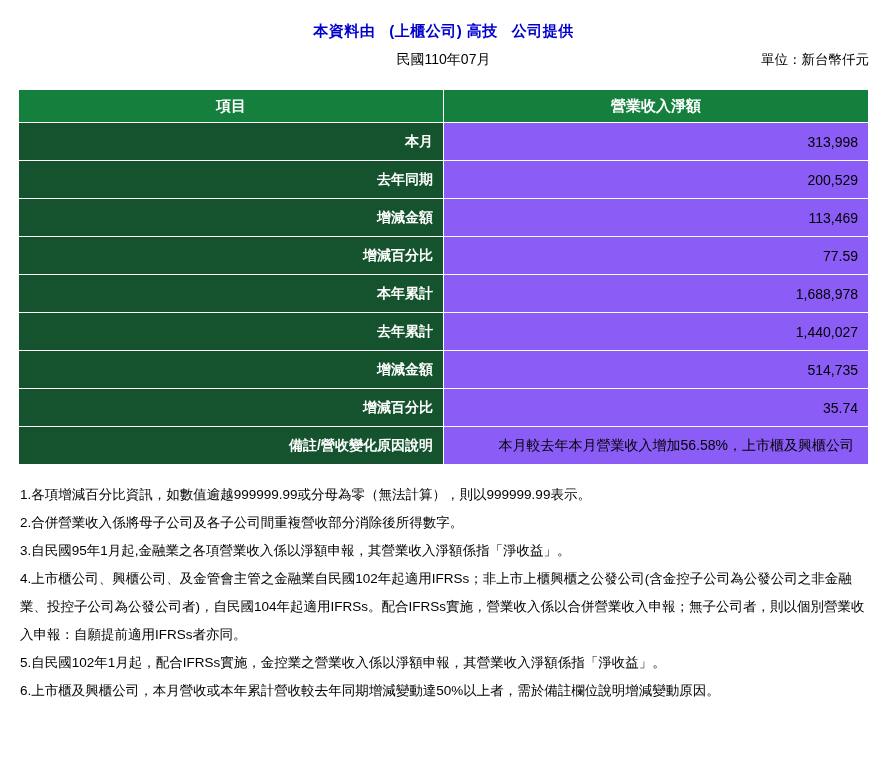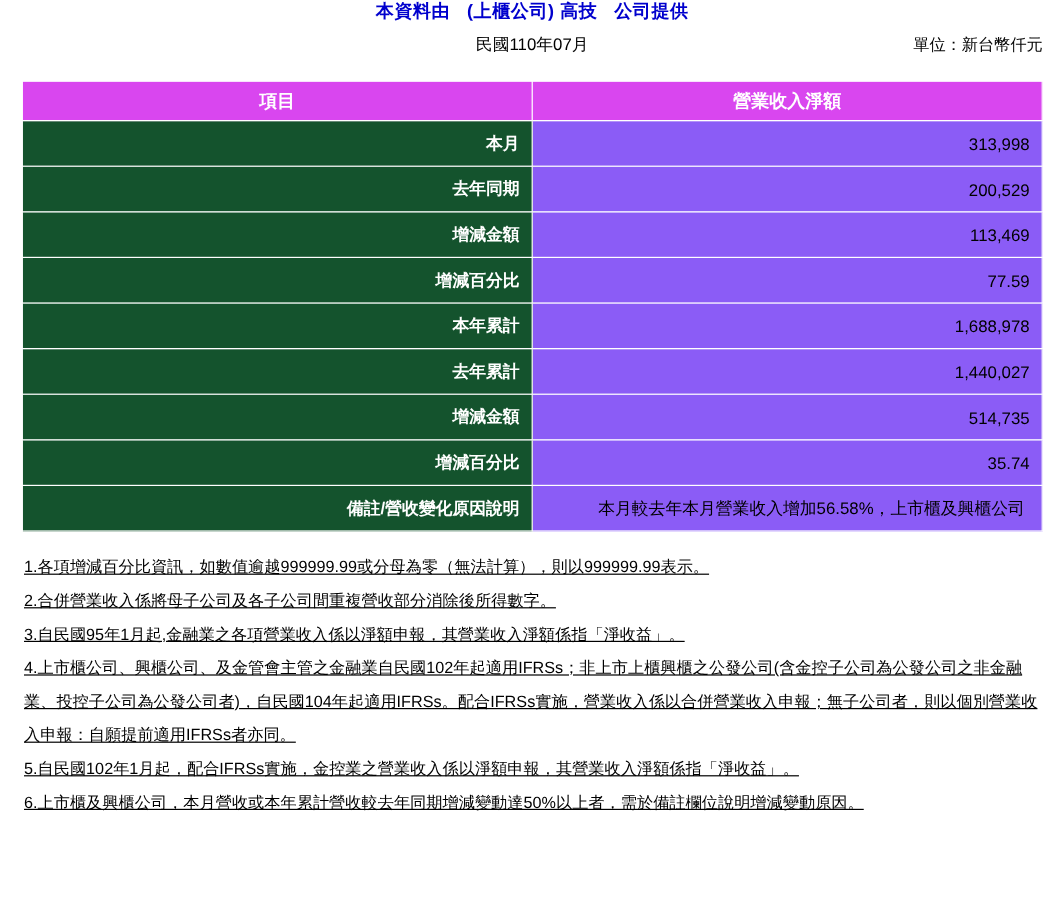--- a/index.html
+++ b/index.html
@@ -19,20 +19,21 @@
   .page {
     width: 887px;
     box-sizing: border-box;
     padding: 0 18px;
   }
   .header-title {
     text-align: center;
     color: #0000cd;
     font-weight: bold;
     font-size: 15px;
+    padding-top: 22px;
     letter-spacing: 0.5px;
   }
   .header-title .seg {
     display: inline-block;
   }
   .header-title .gap {
     display: inline-block;
     width: 14px;
   }
   .subline {
@@ -58,21 +59,21 @@
     margin-top: 12px;
     table-layout: fixed;
   }
   table.main th, table.main td {
     border: 1px solid #ffffff;
     height: 37px;
     padding: 0 10px;
     font-size: 14px;
   }
   table.main thead th {
-    background: #d946ef;
+    background: #15803d;
     color: #ffffff;
     font-weight: bold;
     text-align: center;
     height: 32px;
     font-size: 15px;
   }
   th.rowlabel {
     background: #14532d;
     color: #ffffff;
     font-weight: bold;
@@ -89,21 +90,20 @@
     padding-right: 14px;
   }
   .notes {
     margin-top: 16px;
     padding: 0 2px;
   }
   .note-line {
     font-size: 13.5px;
     line-height: 28px;
     color: #000;
-    text-decoration: underline;
   }
 </style>
 </head>
 <body>
 
 <div class="page">
 
   <div class="header-title">
     <span class="seg">本資料由</span><span class="gap"></span><span class="seg">(上櫃公司)</span> <span class="seg">高技</span><span class="gap"></span><span class="seg">公司提供</span>
   </div>

